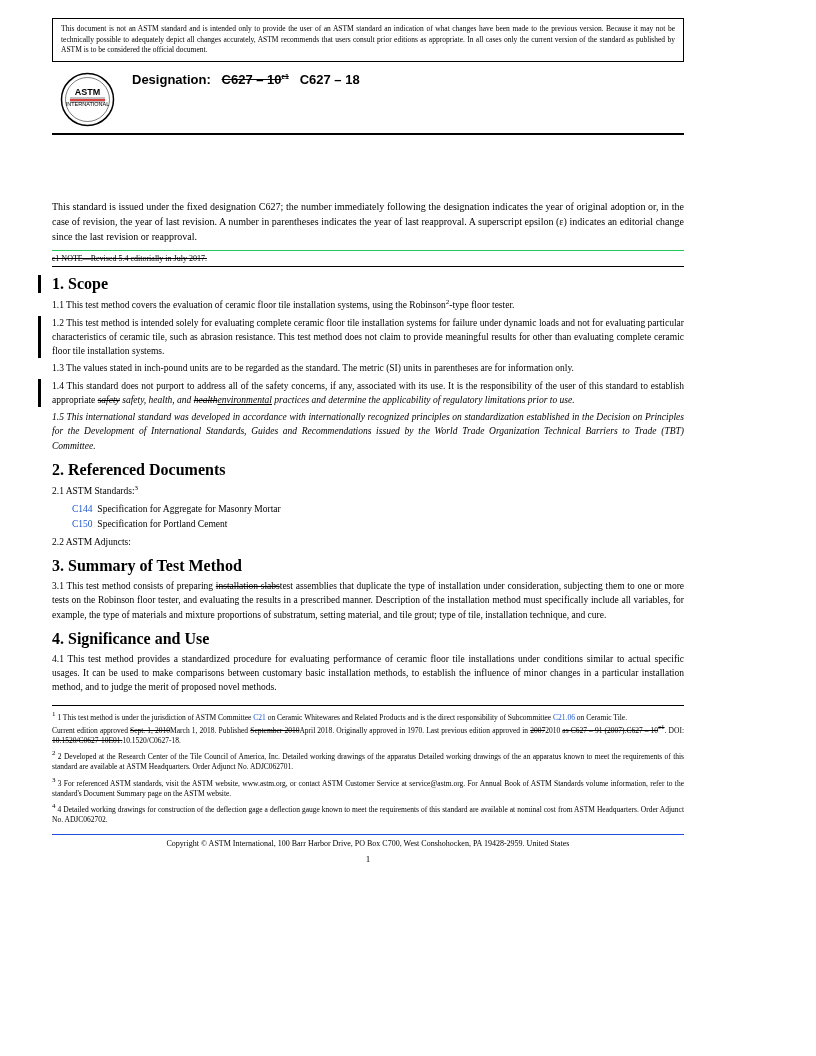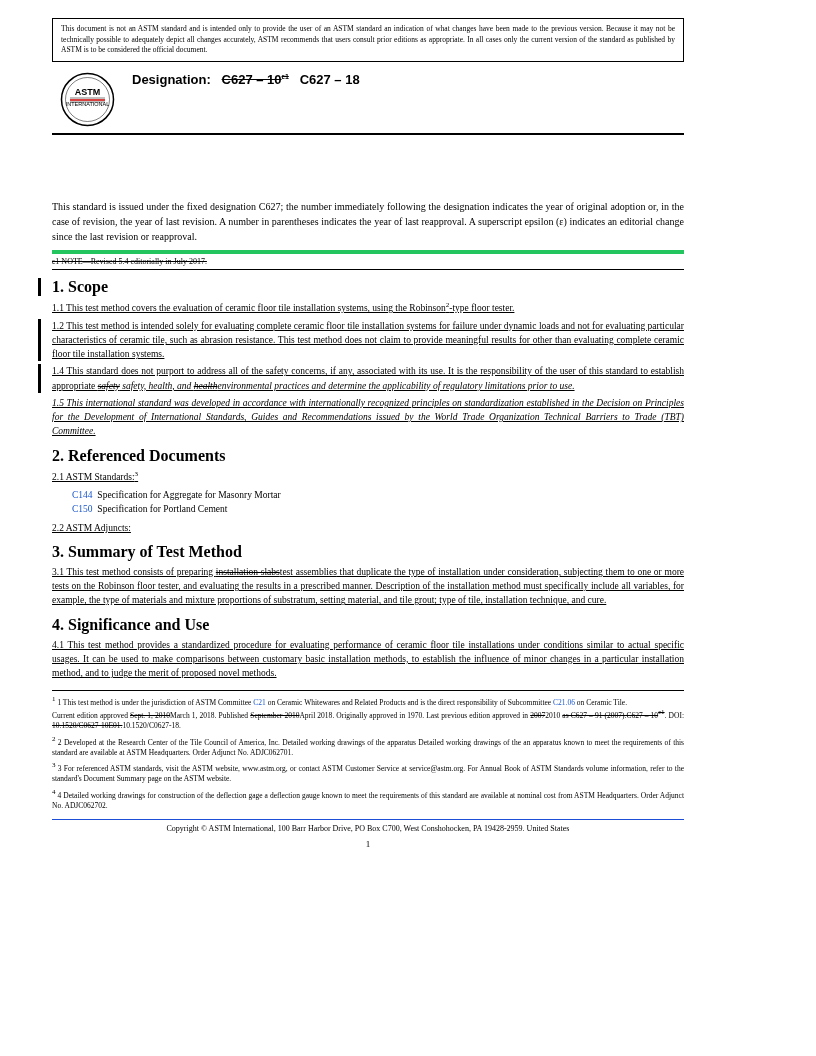--- a/index.html
+++ b/index.html
@@ -64,41 +64,40 @@
       line-height: 1.4;
       margin-bottom: 10px;
     }
     .standard-info {
       font-size: 10px;
       text-align: justify;
       line-height: 1.5;
       margin-bottom: 6px;
     }
     .note-box {
-      border-top: 4px solid #22c55e;
+      border-top: 1px solid #22c55e;
       border-bottom: 1px solid #000;
       padding: 3px 0;
       font-size: 8px;
       margin-bottom: 8px;
     }
     .note-strikethrough {
       text-decoration: line-through;
       font-size: 8px;
     }
     .section-heading {
       font-weight: bold;
       font-size: 16px;
       margin: 8px 0 4px 0;
     }
     .body-text {
       font-size: 9.5px;
       text-align: justify;
       line-height: 1.5;
       margin-bottom: 4px;
-      text-decoration: underline;
     }
     .subsection {
       margin-left: 0;
       margin-bottom: 3px;
     }
     .underline { text-decoration: underline; }
     .italic { font-style: italic; }
     .blue-link { color: #1a56cc; }
     .ref-list {
       margin-left: 20px;
@@ -194,20 +193,23 @@
     <span>1.1  This test method covers the evaluation of ceramic floor tile installation systems, using the Robinson</span><sup><span>2</span></sup><span>-type floor tester.</span>
   </div>
 
   <div style="position:relative;">
     <div style="position:absolute; left:-14px; top:0; bottom:0; width:3px; background:#000;"></div>
     <div class="subsection body-text">
       <span>1.2  This test method is intended solely for evaluating complete ceramic floor tile installation systems for failure under dynamic loads and not for evaluating particular characteristics of ceramic tile, such as abrasion resistance. This test method does not claim to provide meaningful results for other than evaluating complete ceramic floor tile installation systems.</span>
     </div>
   </div>
 
+  <div class="subsection body-text">
+    <span>1.3  The values stated in inch-pound units are to be regarded as the standard. The metric (SI) units in parentheses are for information only.</span>
+  </div>
 
   <div style="position:relative;">
     <div style="position:absolute; left:-14px; top:0; bottom:0; width:3px; background:#000;"></div>
     <div class="subsection body-text">
       <span>1.4  This standard does not purport to address all of the safety concerns, if any, associated with its use. It is the responsibility of the user of this standard to establish appropriate </span><span class="strikethrough italic">safety</span><span class="italic"> safety, health, and </span><span class="strikethrough italic">health</span><span class="italic underline">environmental</span><span class="italic"> practices and determine the applicability of regulatory limitations prior to use.</span>
     </div>
   </div>
 
   <div class="subsection body-text italic">
     <span>1.5  This international standard was developed in accordance with internationally recognized principles on standardization established in the Decision on Principles for the Development of International Standards, Guides and Recommendations issued by the World Trade Organization Technical Barriers to Trade (TBT) Committee.</span>

